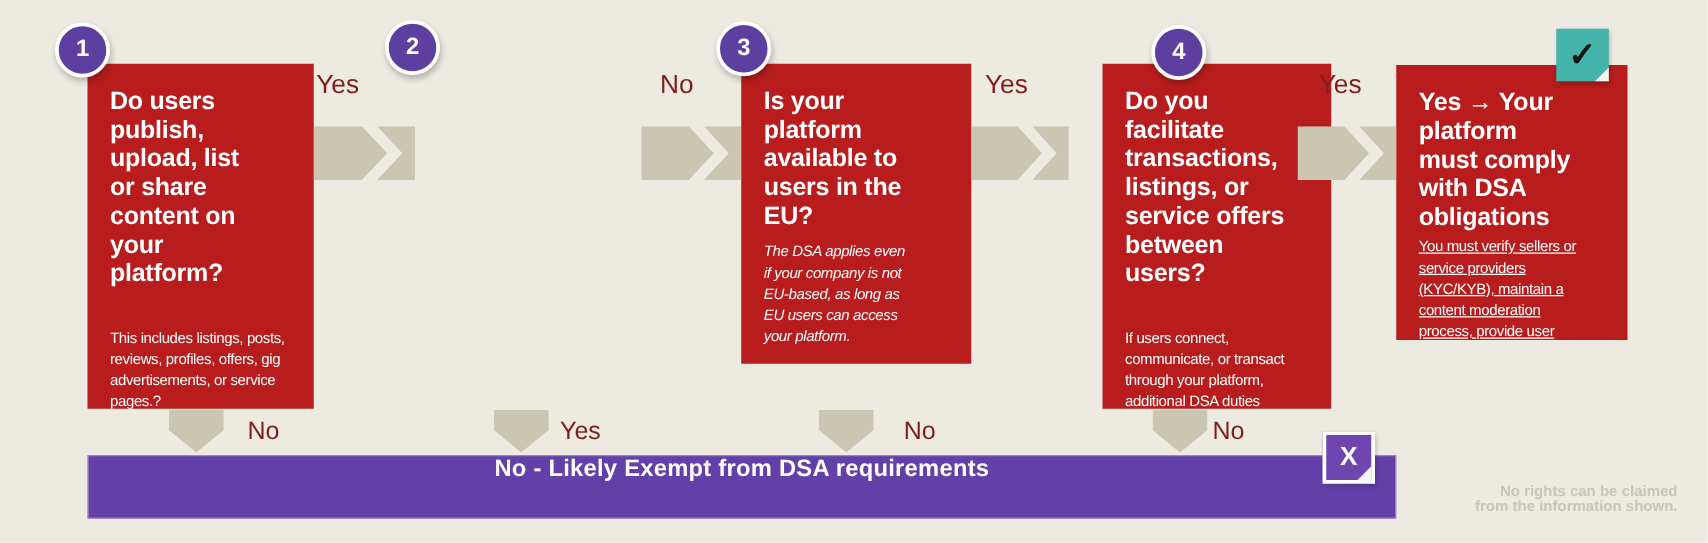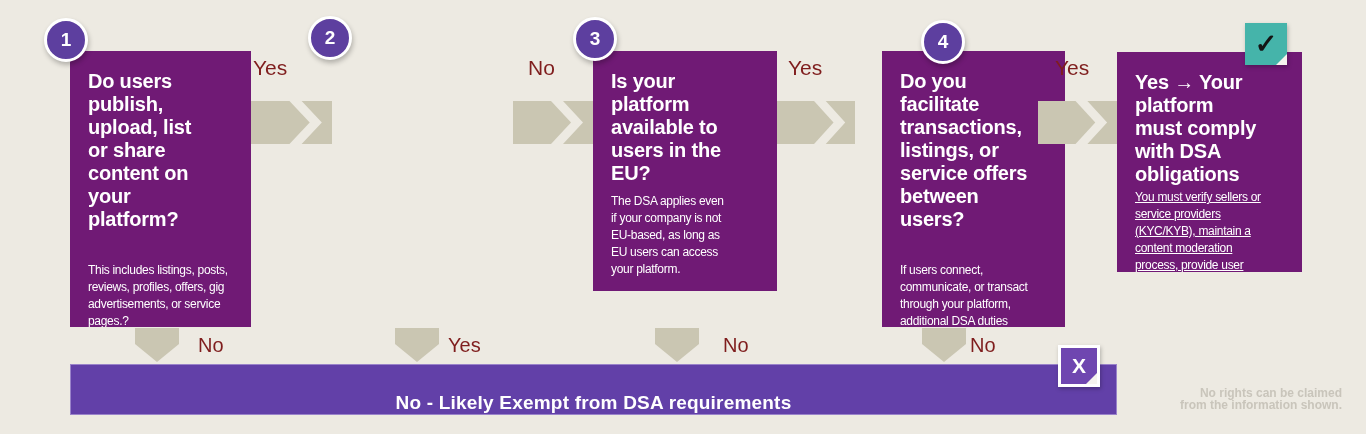--- a/index.html
+++ b/index.html
@@ -3,32 +3,32 @@
 <meta charset="utf-8">
 <style>
   html,body { margin:0; padding:0; }
   .canvas {
     position:relative; width:1366px; height:434px;
     background:#edeae2; overflow:hidden;
     font-family:"Liberation Sans", sans-serif;
   }
   
   .step-box {
-    position:absolute; background:#701a75; color:#fff;
+    position:absolute; background:#b91c1c; color:#fff;
     box-sizing:border-box; padding:19px 14px 0 18px; overflow:hidden;
   }
   .step-title {
     font-weight:bold; font-size:20px; line-height:23px;
     letter-spacing:-0.2px; white-space:pre-line;
   }
   .step-body {
     font-size:12px; line-height:17px; letter-spacing:-0.3px;
     white-space:pre; margin-top:31px;
   }
-  .gap-sm .step-body { margin-top:8px; }
+  .gap-sm .step-body { margin-top:8px;font-style:italic; }
   .gap-xs .step-body { margin-top:3px;text-decoration:underline; }
   
   .num-circle {
     position:absolute; width:44px; height:44px; box-sizing:border-box;
     background:#5d3f9f; border:3px solid #ffffff; border-radius:50%;
     color:#fff; font-weight:bold; font-size:19px;
     display:flex; align-items:center; justify-content:center;
     box-shadow:1px 3px 5px rgba(0,0,0,0.25); z-index:5;
   }
   
@@ -39,21 +39,21 @@
   
   .flow-label {
     position:absolute; color:#7f1d1d; font-weight:400; font-size:21px;
   }
   .top-label { top:56px; }
   .down-label { top:334px; font-size:20px; }
   
   .exempt-bar {
     position:absolute; left:70px; top:364px; width:1047px; height:51px;
     background:#6240a8; border:1px solid rgba(200,185,230,0.55);
-    box-sizing:border-box; display:flex; align-items:flex-end; justify-content:center;
+    box-sizing:border-box; display:flex; align-items:flex-start; justify-content:center;
     color:#fff; font-weight:bold; font-size:19px; letter-spacing:0.2px;
   }
   
   .badge {
     position:absolute; width:42px; height:42px; box-sizing:border-box;
     display:flex; align-items:center; justify-content:center;
     box-shadow:1px 2px 4px rgba(0,0,0,0.25); z-index:6;
   }
   .badge .fold {
     position:absolute; right:0; bottom:0; width:0; height:0;

